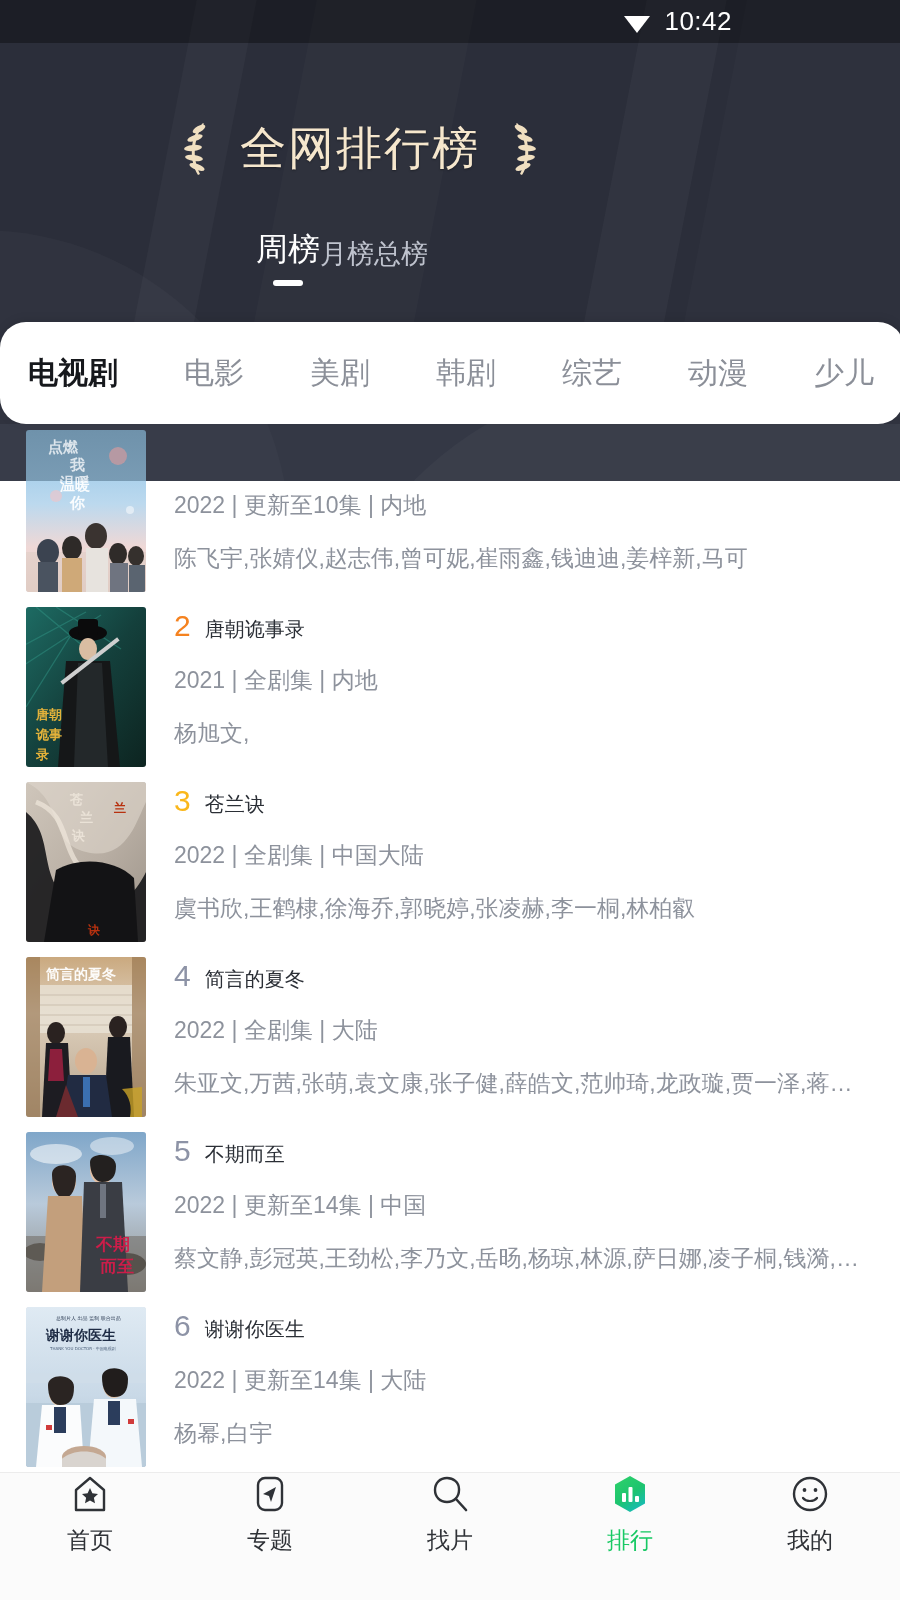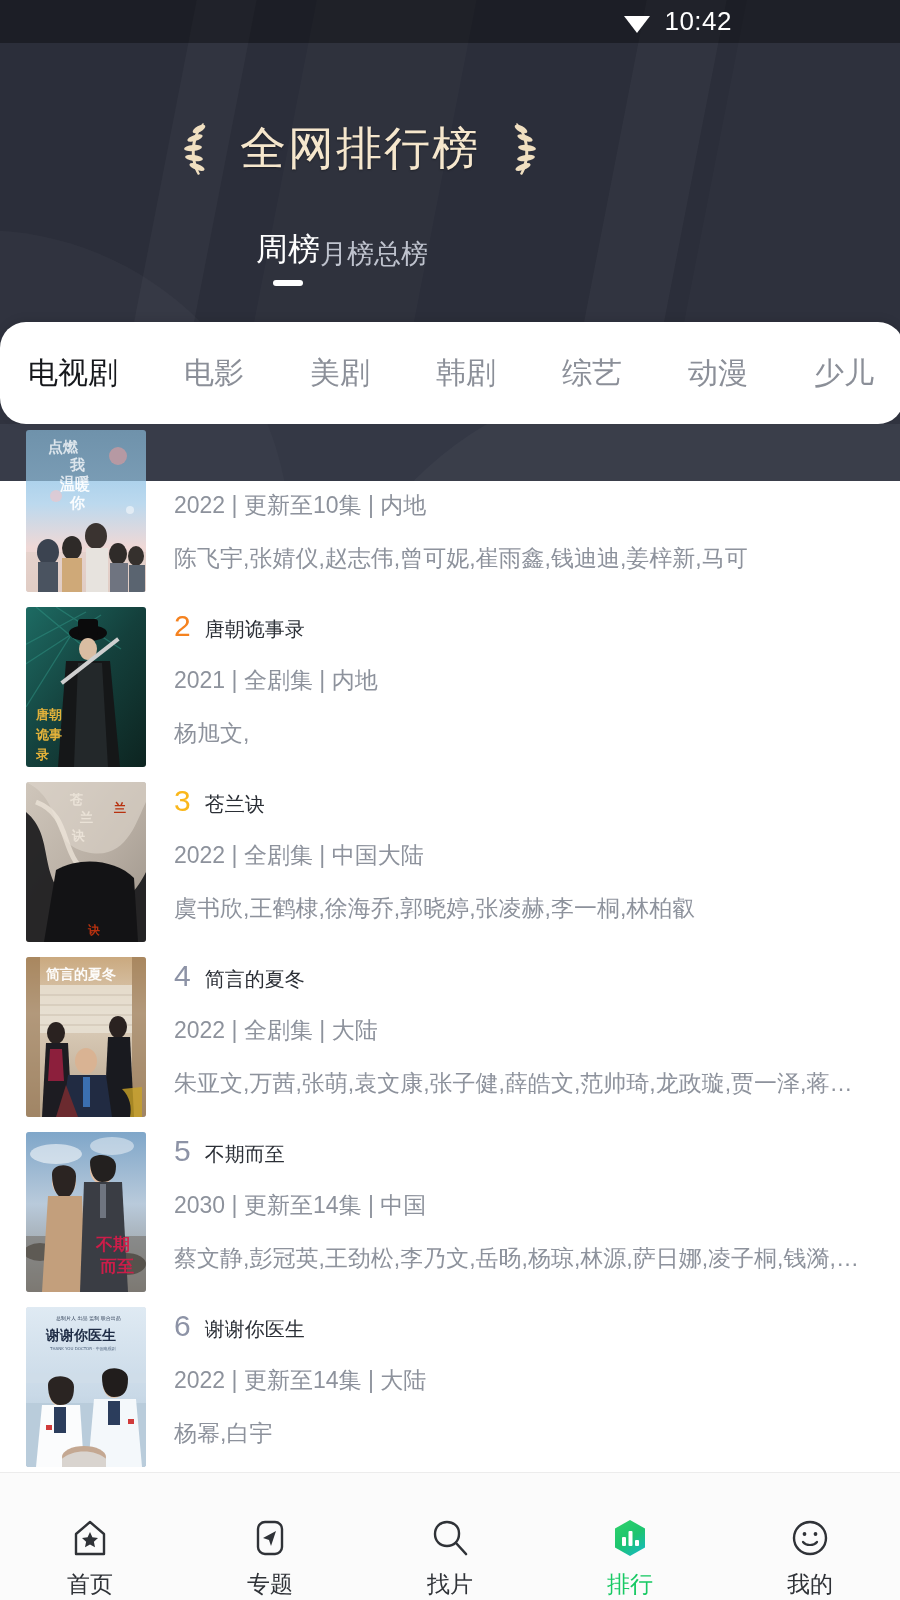--- a/index.html
+++ b/index.html
@@ -93,21 +93,21 @@
   .cat-strip {
     position: absolute; left: 0; top: 0; height: 102px;
     display: flex; align-items: center; gap: 0px; padding-left: 28px;
     white-space: nowrap;
   }
   .cat {
     font-size: 30px; color: #8b8f98; padding: 0 33px 0 0; margin-right: 33px;
     white-space: nowrap;
   }
   .cat:first-child { padding-left: 0; }
-  .cat.active { color: #16181c; font-weight: normal; }
+  .cat.active { color: #16181c; font-weight: bold; }
 
   
   .list {
     position: absolute; left: 0; top: 424px; width: 900px; height: 1048px;
     background: #ffffff; overflow: hidden;
   }
   .row {
     position: relative; display: flex; padding: 8px 0 8px 0; height: 175px;
   }
   .poster {
@@ -147,21 +147,21 @@
   .overlay-poster {
     position:absolute; left:26px; top:430px; width:120px; height:51px;
     z-index: 16; overflow:hidden; border-radius: 3px 3px 0 0;
   }
   .overlay-poster svg{ display:block; width:120px; height:160px; }
 
   
   .bottomnav {
     position: absolute; left: 0; bottom: 0; width: 900px; height: 128px;
     background: #fbfbfb; border-top: 1px solid #ececec;
-    display: flex; align-items: flex-end; z-index: 30;
+    display: flex; align-items: flex-start; z-index: 30;
   }
   .nav-item {
     flex: 1 1 20%; display: flex; flex-direction: column;
     align-items: center; justify-content: center; gap: 10px;
   }
   .nav-ico { width: 42px; height: 42px; display:block; }
   .nav-ico svg { display:block; }
   .nav-label { font-size: 23px; color: #2f3237; }
   .nav-item.active .nav-label { color: #18c964; }
 </style>
@@ -436,21 +436,21 @@
             <text x="70" y="118">不期</text>
               <text x="74" y="140">而至</text>
           </g>
         </svg>
       </div>
       <div class="info">
         <div class="title-line">
           <span class="rank" style="color:#8d93a6">5</span>
           <span class="ttl">不期而至</span>
         </div>
-        <div class="meta">2030 | 更新至14集 | 中国</div>
+        <div class="meta">2022 | 更新至14集 | 中国</div>
         <div class="cast">蔡文静,彭冠英,王劲松,李乃文,岳旸,杨琼,林源,萨日娜,凌子桐,钱漪,…</div>
       </div>
     </div>
 
     <div class="row">
       <div class="poster">
         <svg viewBox="0 0 120 160" preserveAspectRatio="none" aria-hidden="true">
           <defs>
             <linearGradient id="p6" x1="0" y1="0" x2="0" y2="1">
               <stop offset="0%" stop-color="#dfeaf3"></stop>

